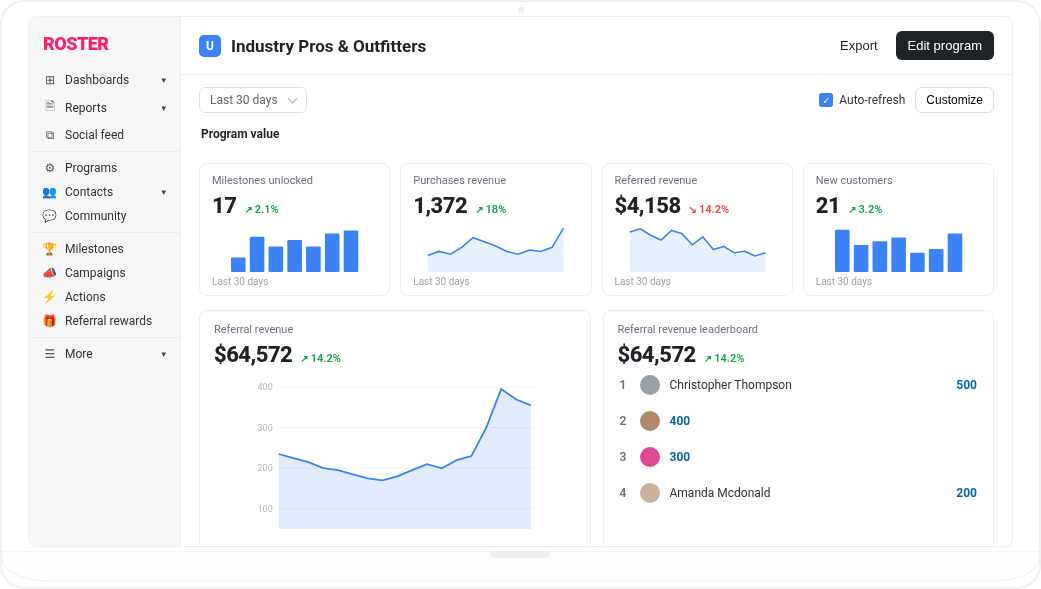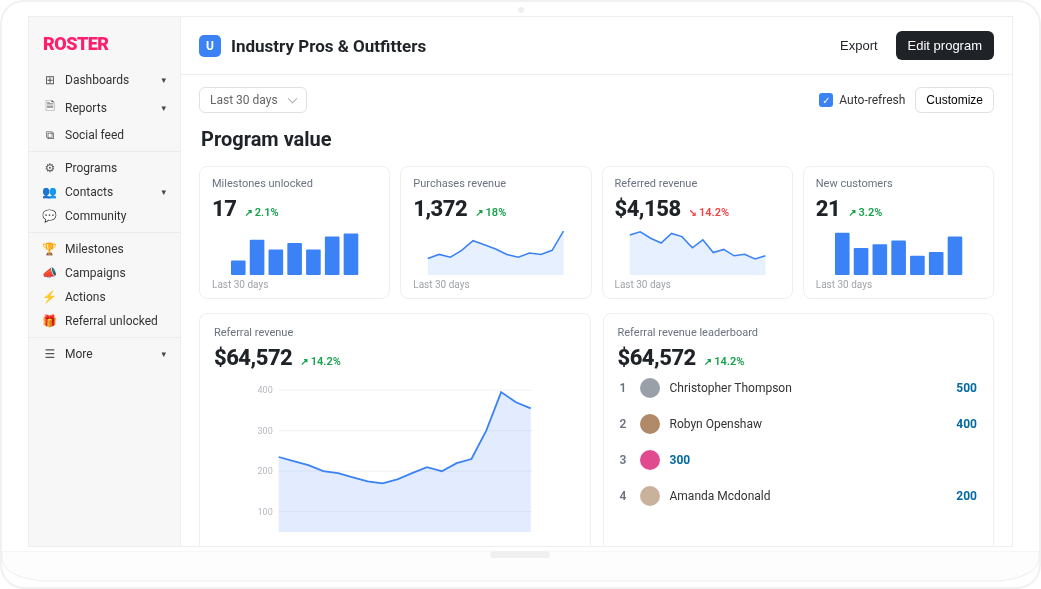--- a/index.html
+++ b/index.html
@@ -15,21 +15,21 @@
   position: relative;
   background: #fff;
   border-radius: 24px;
   overflow: hidden;
   border: 2px solid #f1f1f1;
 }
 .screen {
   position: absolute;
   inset: 14px 26px 40px 26px;
   background: #fff;
-  border-radius: 0;
+  border-radius: 8px;
   display: flex;
   overflow: hidden;
   border: 1px solid #eee;
 }
 .camera-dot {
   position: absolute;
   top: 5px; left: 50%; transform: translateX(-50%);
   width: 6px; height: 6px; border-radius: 50%; background: #eee;
 }
 
@@ -101,21 +101,21 @@
 .checkbox .box {
   width: 14px; height: 14px; border-radius: 3px; background: #3b82f6;
   display: inline-flex; align-items: center; justify-content: center; color: #fff; font-size: 10px;
 }
 .btn-outline {
   border: 1px solid #e1e1e4; background: #fff; border-radius: 6px;
   padding: 5px 10px; font-size: 12px; cursor: pointer;
 }
 
 .content { padding: 4px 18px 18px 18px; overflow-y: auto; }
-.section-title { font-size: 20px; font-weight: 700; margin: 2px 0 15px 2px; }
+.section-title { font-size: 12px; font-weight: 700; margin: 2px 0 22px 2px; }
 
 .card-row { display: flex; gap: 10px; }
 .card {
   flex: 1; border: 1px solid #eceef0; border-radius: 8px; padding: 10px 12px 8px 12px;
   display: flex; flex-direction: column; min-width: 0;
 }
 .card-label { font-size: 11px; color: #6b7280; margin-bottom: 6px; }
 .card-value-row { display: flex; align-items: baseline; gap: 8px; }
 .card-value { font-size: 22px; font-weight: 800; letter-spacing: -0.5px; }
 .trend { font-size: 11px; font-weight: 600; display: inline-flex; align-items: center; gap: 2px; }
@@ -208,21 +208,21 @@
               <span>Campaigns</span>
               <span class="spacer"></span>
             </div>
             <div class="nav-item">
               <span class="icon">⚡</span>
               <span>Actions</span>
               <span class="spacer"></span>
             </div>
             <div class="nav-item">
               <span class="icon">🎁</span>
-              <span>Referral unlocked</span>
+              <span>Referral rewards</span>
               <span class="spacer"></span>
             </div>
           </div>
           <div class="nav-group">
             <div class="nav-item">
               <span class="icon">☰</span>
               <span>More</span>
               <span class="spacer"></span>
               <span class="caret">▾</span>
             </div>
@@ -356,21 +356,20 @@
             <div id="leader-rows">
                 <div class="leader-row">
                   <span class="rank">1</span>
      <span class="avatar" style="background:#9aa0a8"></span>
      <span class="name">Christopher Thompson</span>
      <span class="score">500</span>
                 </div>
                 <div class="leader-row">
                   <span class="rank">2</span>
      <span class="avatar" style="background:#b08968"></span>
-     <span class="name">Robyn Openshaw</span>
      <span class="score">400</span>
                 </div>
                 <div class="leader-row">
                   <span class="rank">3</span>
      <span class="avatar" style="background:#e24a8f"></span>
      <span class="score">300</span>
                 </div>
                 <div class="leader-row">
                   <span class="rank">4</span>
      <span class="avatar" style="background:#c9b29b"></span>

